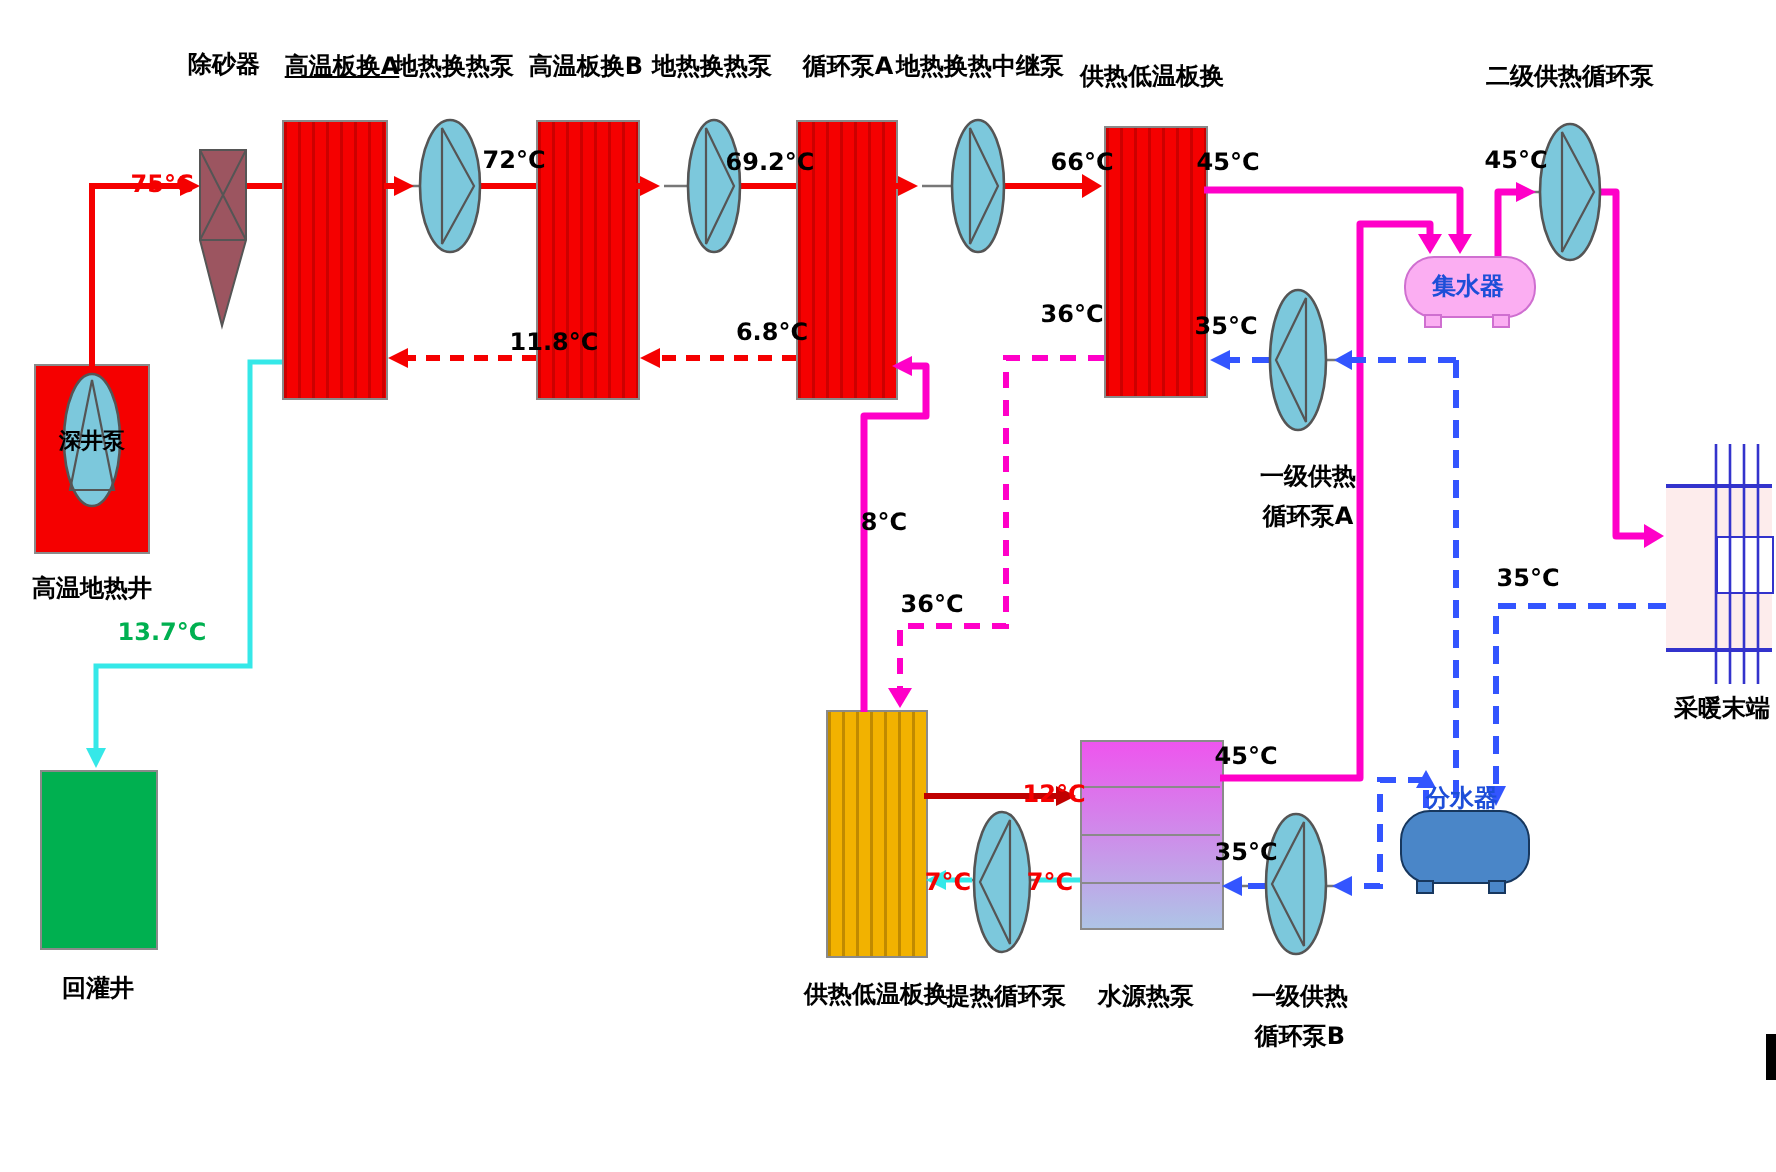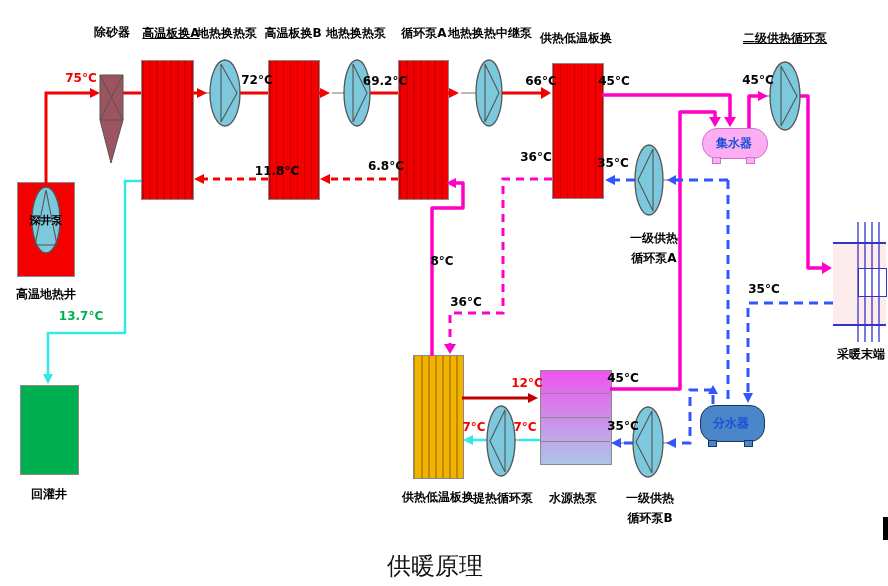--- a/index.html
+++ b/index.html
@@ -21,21 +21,21 @@
   .leg{position:absolute;width:7px;height:5px;}
   .leg-pink{background:var(--collector-pink,#fbaef2);border:1px solid #cf6fd0;}
   .leg-blue{background:var(--distributor-blue,#4a86c8);border:1px solid #17375e;}
   .terminal{position:absolute;background:var(--terminal-pink,#fdecec);
       border-top:2px solid var(--terminal-line,#3333cc);border-bottom:2px solid var(--terminal-line,#3333cc);}
   .notch{position:absolute;background:#ffffff;border:1.5px solid var(--terminal-line,#3333cc);}
   .lbl{position:absolute;font-weight:bold;font-size:12px;color:#000;white-space:nowrap;
        transform:translateX(-50%);line-height:15px;}
   .temp{position:absolute;font-weight:bold;font-size:12px;color:#000;white-space:nowrap;
         transform:translateX(-50%);}
-  .c-red{color:var(--hot-red,#f50000);}
+  .c-red{color:var(--hot-red,#f50000);margin-top:14px;}
   .c-green{color:var(--green-text,#00b050);text-align:right;}
   .tank-lbl{position:absolute;font-weight:bold;font-size:12px;color:#1d4ed8;transform:translateX(-50%);}
   .title{position:absolute;font-family:"DejaVu Serif",serif;font-size:24px;color:#111;
          transform:translateX(-50%);white-space:nowrap;}
   .blackbar{position:absolute;background:#000;}
   
   .s-red{stroke:var(--hot-red,#f50000);stroke-width:3;fill:none;}
   .s-red-d{stroke:var(--hot-red,#f50000);stroke-width:3;fill:none;stroke-dasharray:7 5;}
   .s-dkred{stroke:var(--dark-red,#c00000);stroke-width:3;fill:none;}
   .s-cyan{stroke:var(--cyan,#35e8e8);stroke-width:2.5;fill:none;}
@@ -217,34 +217,34 @@
   </svg>
 
   <div class="lbl" style="left:112px;top:25px;">除砂器</div>
   <div class="lbl" style="left:171px;top:26px;text-decoration:underline;">高温板换A</div>
   <div class="lbl" style="left:227px;top:26px;">地热换热泵</div>
   <div class="lbl" style="left:293px;top:26px;">高温板换B</div>
   <div class="lbl" style="left:356px;top:26px;">地热换热泵</div>
   <div class="lbl" style="left:424px;top:26px;">循环泵A</div>
   <div class="lbl" style="left:490px;top:26px;">地热换热中继泵</div>
   <div class="lbl" style="left:576px;top:31px;">供热低温板换</div>
-  <div class="lbl" style="left:785px;top:31px;text-decoration:underline;">二级供热循环泵</div>
+  <div class="lbl" style="left:785px;top:31px;">二级供热循环泵</div>
   <div class="tank-lbl" style="left:734px;top:135px;">集水器</div>
   <div class="lbl" style="left:654px;top:231px;">一级供热</div>
   <div class="lbl" style="left:654px;top:251px;">循环泵A</div>
   <div class="lbl" style="left:861px;top:347px;">采暖末端</div>
   <div class="lbl" style="left:46px;top:213px;font-size:11px;">深井泵</div>
   <div class="lbl" style="left:46px;top:287px;">高温地热井</div>
   <div class="lbl" style="left:49px;top:487px;">回灌井</div>
   <div class="lbl" style="left:438px;top:490px;">供热低温板换</div>
   <div class="lbl" style="left:503px;top:491px;">提热循环泵</div>
   <div class="lbl" style="left:573px;top:491px;">水源热泵</div>
   <div class="lbl" style="left:650px;top:491px;">一级供热</div>
   <div class="lbl" style="left:650px;top:511px;">循环泵B</div>
-  <div class="tank-lbl" style="left:731px;top:415px;">分水器</div>
+  <div class="tank-lbl" style="left:731px;top:391px;">分水器</div>
 
   <div class="temp c-red" style="left:81px;top:71px;">75°C</div>
   <div class="temp" style="left:257px;top:73px;">72°C</div>
   <div class="temp" style="left:385px;top:74px;">69.2°C</div>
   <div class="temp" style="left:541px;top:74px;">66°C</div>
   <div class="temp" style="left:614px;top:74px;">45°C</div>
   <div class="temp" style="left:758px;top:73px;">45°C</div>
   <div class="temp" style="left:256px;top:164px;margin-left:21px;">11.8°C</div>
   <div class="temp" style="left:386px;top:159px;">6.8°C</div>
   <div class="temp" style="left:536px;top:150px;">36°C</div>
@@ -252,14 +252,13 @@
   <div class="temp" style="left:442px;top:254px;">8°C</div>
   <div class="temp" style="left:466px;top:295px;">36°C</div>
   <div class="temp c-green" style="left:81px;top:309px;">13.7°C</div>
   <div class="temp c-red" style="left:527px;top:376px;">12°C</div>
   <div class="temp" style="left:623px;top:371px;">45°C</div>
   <div class="temp c-red" style="left:474px;top:420px;">7°C</div>
   <div class="temp c-red" style="left:525px;top:420px;">7°C</div>
   <div class="temp" style="left:623px;top:419px;">35°C</div>
   <div class="temp" style="left:764px;top:282px;">35°C</div>
 
-  <div class="title" style="left:435px;top:550px;">供暖原理</div>
 </div>
 
 </body></html>

